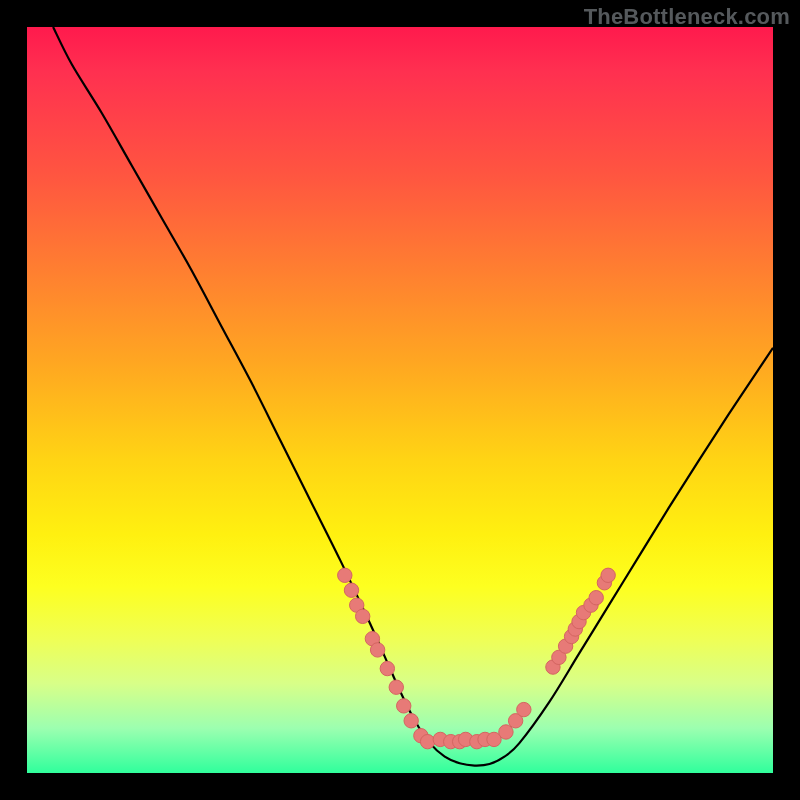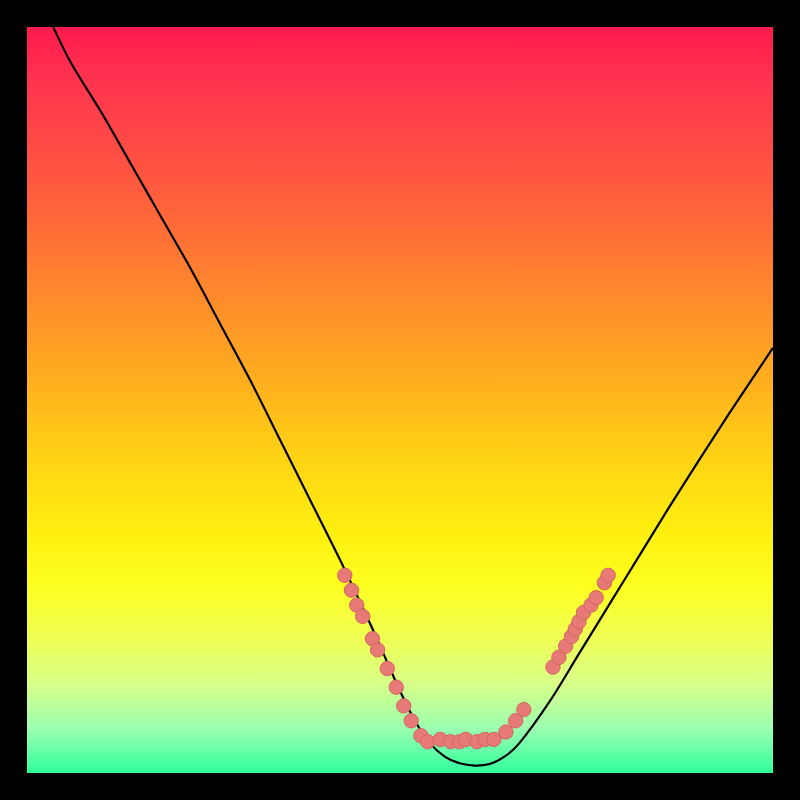--- a/index.html
+++ b/index.html
@@ -95,13 +95,14 @@
           <circle cx="548.31" cy="602.02" r="7.2" fill="#e77a77" stroke="#d46561" stroke-width="1"></circle>
           <circle cx="552.04" cy="594.56" r="7.2" fill="#e77a77" stroke="#d46561" stroke-width="1"></circle>
           <circle cx="556.52" cy="585.61" r="7.2" fill="#e77a77" stroke="#d46561" stroke-width="1"></circle>
           <circle cx="563.98" cy="578.15" r="7.2" fill="#e77a77" stroke="#d46561" stroke-width="1"></circle>
           <circle cx="569.20" cy="570.69" r="7.2" fill="#e77a77" stroke="#d46561" stroke-width="1"></circle>
           <circle cx="577.40" cy="555.77" r="7.2" fill="#e77a77" stroke="#d46561" stroke-width="1"></circle>
           <circle cx="581.13" cy="548.31" r="7.2" fill="#e77a77" stroke="#d46561" stroke-width="1"></circle>
         </g>
     </svg>
   </div>
+  <div class="watermark">TheBottleneck.com</div>
 </div>
 
 </body></html>

